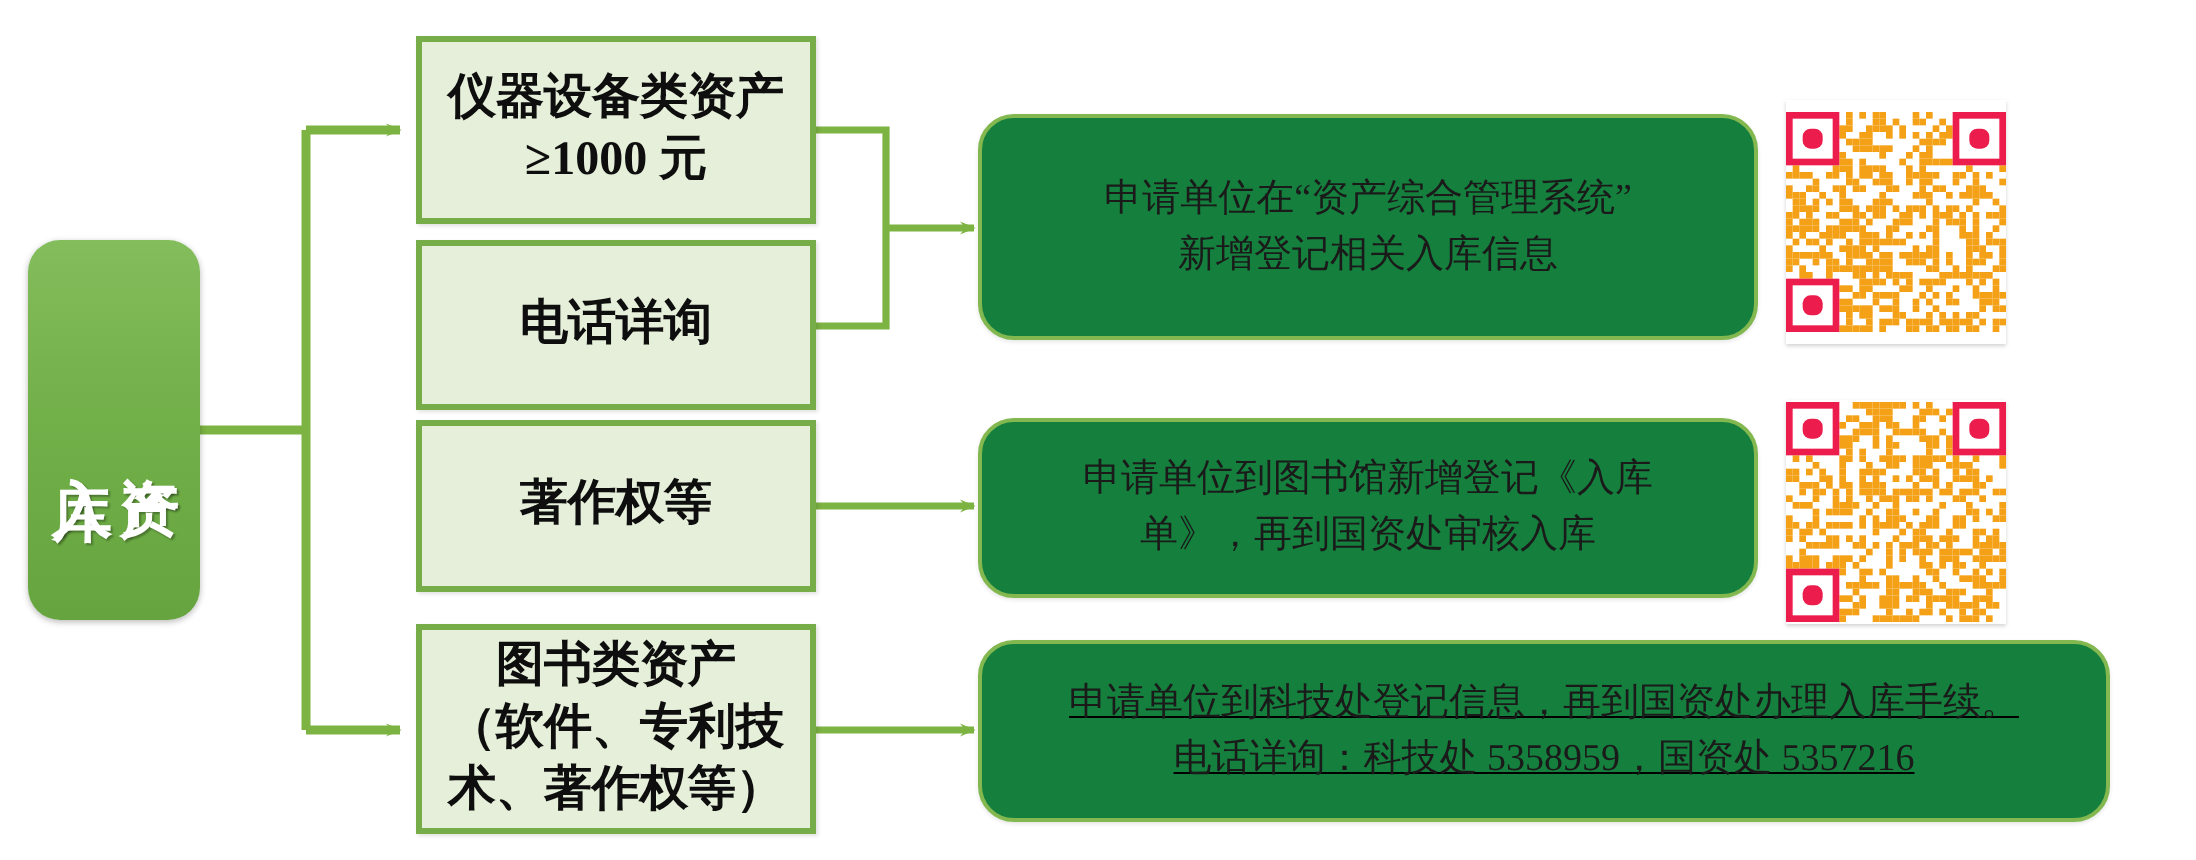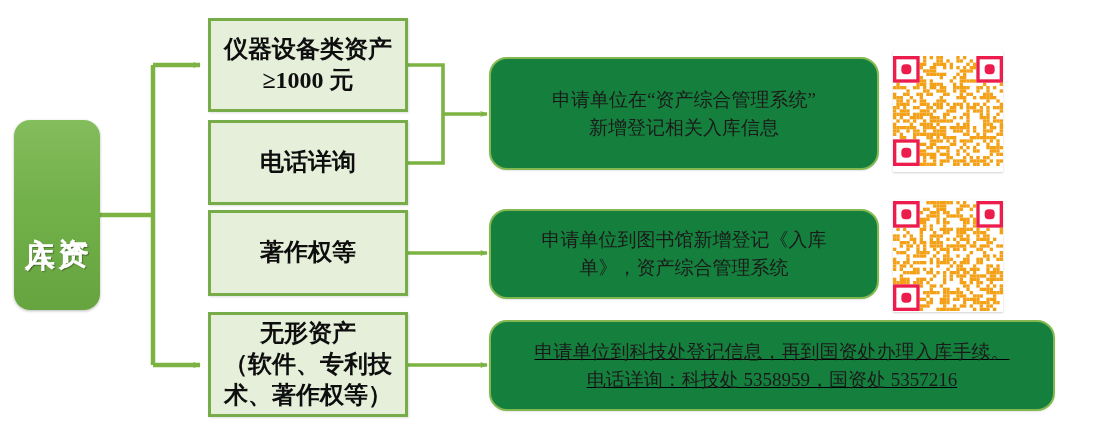--- a/index.html
+++ b/index.html
@@ -151,33 +151,33 @@
 
   <div class="cat-box" style="left:208px; top:120px; width:200px; height:85px;">
     <div class="txt">电话详询</div>
   </div>
 
   <div class="cat-box" style="left:208px; top:210px; width:200px; height:86px;">
     <div class="txt">著作权等</div>
   </div>
 
   <div class="cat-box" style="left:208px; top:312px; width:200px; height:105px;">
-    <div class="txt">无形资产
+    <div class="txt">图书类资产
 （软件、专利技
 术、著作权等）</div>
   </div>
 
   <div class="act-box" style="left:489px; top:57px; width:390px; height:113px;">
     <div class="txt">申请单位在“资产综合管理系统”
 新增登记相关入库信息</div>
   </div>
 
   <div class="act-box" style="left:489px; top:209px; width:390px; height:90px;">
     <div class="txt">申请单位到图书馆新增登记《入库
-单》，资产综合管理系统</div>
+单》，再到国资处审核入库</div>
   </div>
 
   <div class="act-box" style="left:489px; top:320px; width:566px; height:91px;text-decoration:underline;">
     <div class="txt">申请单位到科技处登记信息，再到国资处办理入库手续。
 电话详询：科技处 5358959，国资处 5357216</div>
   </div>
 
   <div class="qr" style="left:893px; top:50px; width:110px; height:122px;">
     <svg id="qr1" width="110" height="122" viewBox="0 0 33 33">
         <g>

